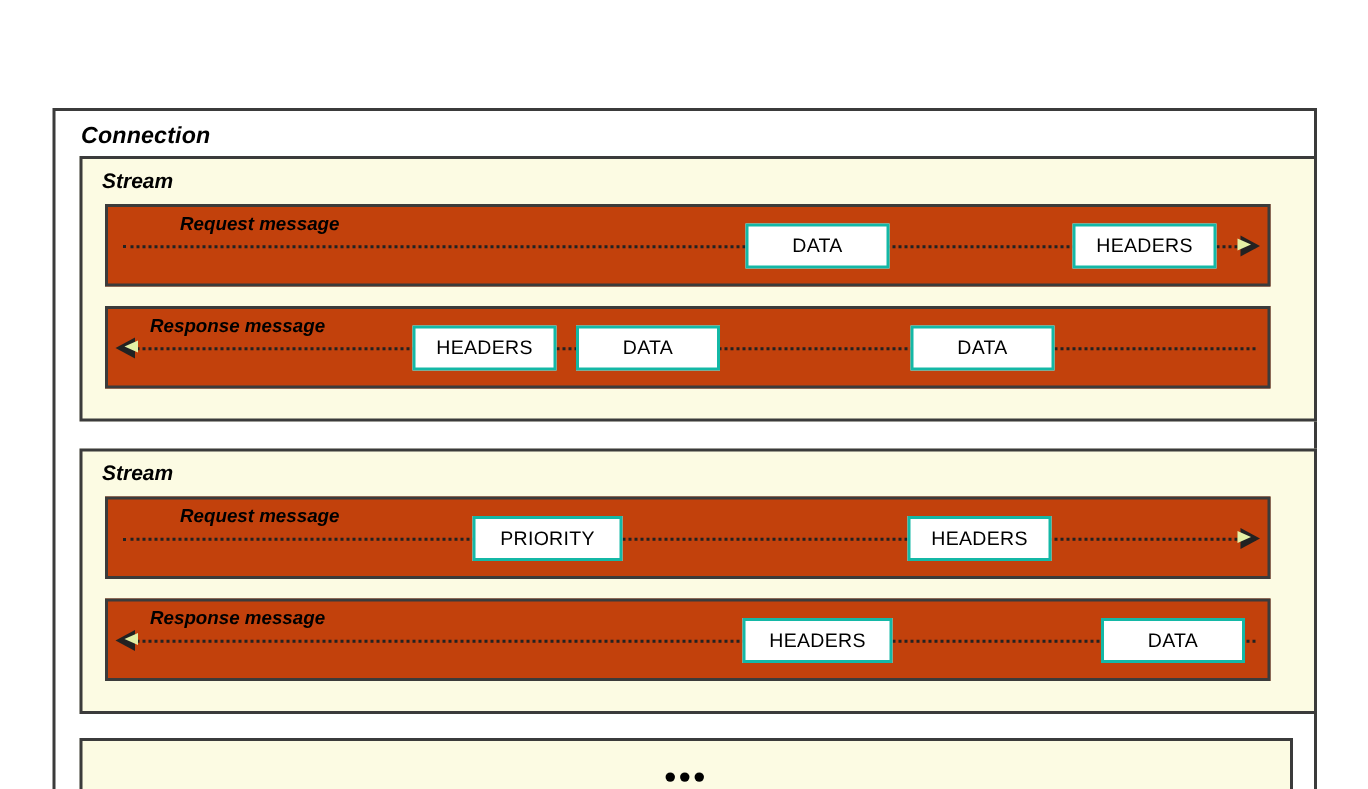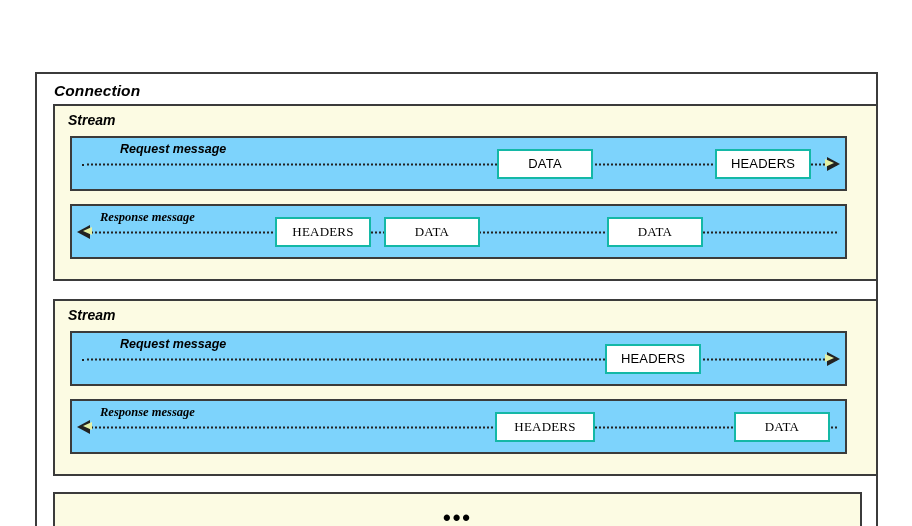--- a/index.html
+++ b/index.html
@@ -65,26 +65,26 @@
     font-style: italic;
     color: #000000;
   }
 
   
   .msg {
     position: absolute;
     left: 15px;
     width: 777px;
     height: 55px;
-    background: #7dd3fc;
+    background: #c2410c;
     border: 2px solid #3b3b3b;
     box-sizing: border-box;
   }
   .msg-req  { top: 30px; }
-  .msg-resp { top: 98px; font-family: Liberation Serif, serif; }
+  .msg-resp { top: 98px; }
 
   .msg-label {
     position: absolute;
     top: 4px;
     font-size: 12.5px;
     font-weight: bold;
     font-style: italic;
     color: #000000;
     white-space: nowrap;
     z-index: 4;
@@ -217,20 +217,21 @@
       </div>
     </div>
 
     <div class="stream stream-2">
       <div class="stream-title">Stream</div>
 
       <div class="msg msg-req">
         <div class="timeline"></div>
         <div class="msg-label">Request message</div>
         <div class="arrow arrow-right"></div>
+        <div class="frame" style="left:243px;width:100px;">PRIORITY</div>
         <div class="frame" style="left:533px;width:96px;">HEADERS</div>
       </div>
 
       <div class="msg msg-resp">
         <div class="timeline"></div>
         <div class="msg-label">Response message</div>
         <div class="arrow arrow-left"></div>
         <div class="frame" style="left:423px;width:100px;">HEADERS</div>
         <div class="frame" style="left:662px;width:96px;">DATA</div>
       </div>

